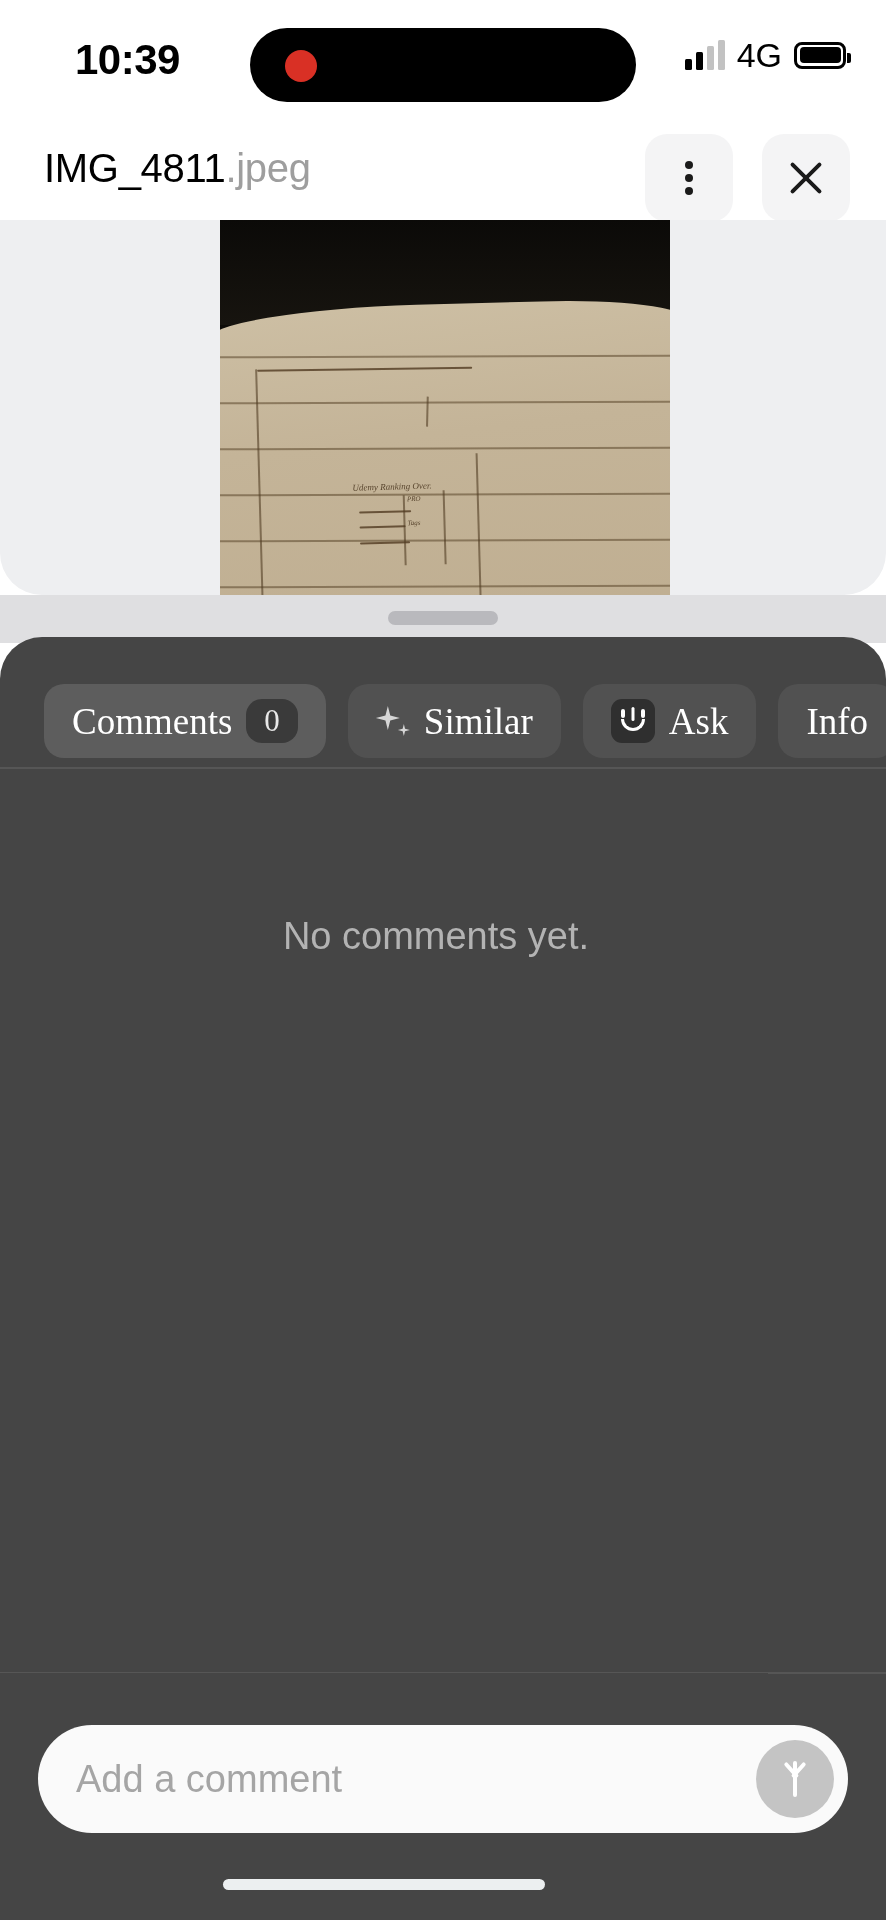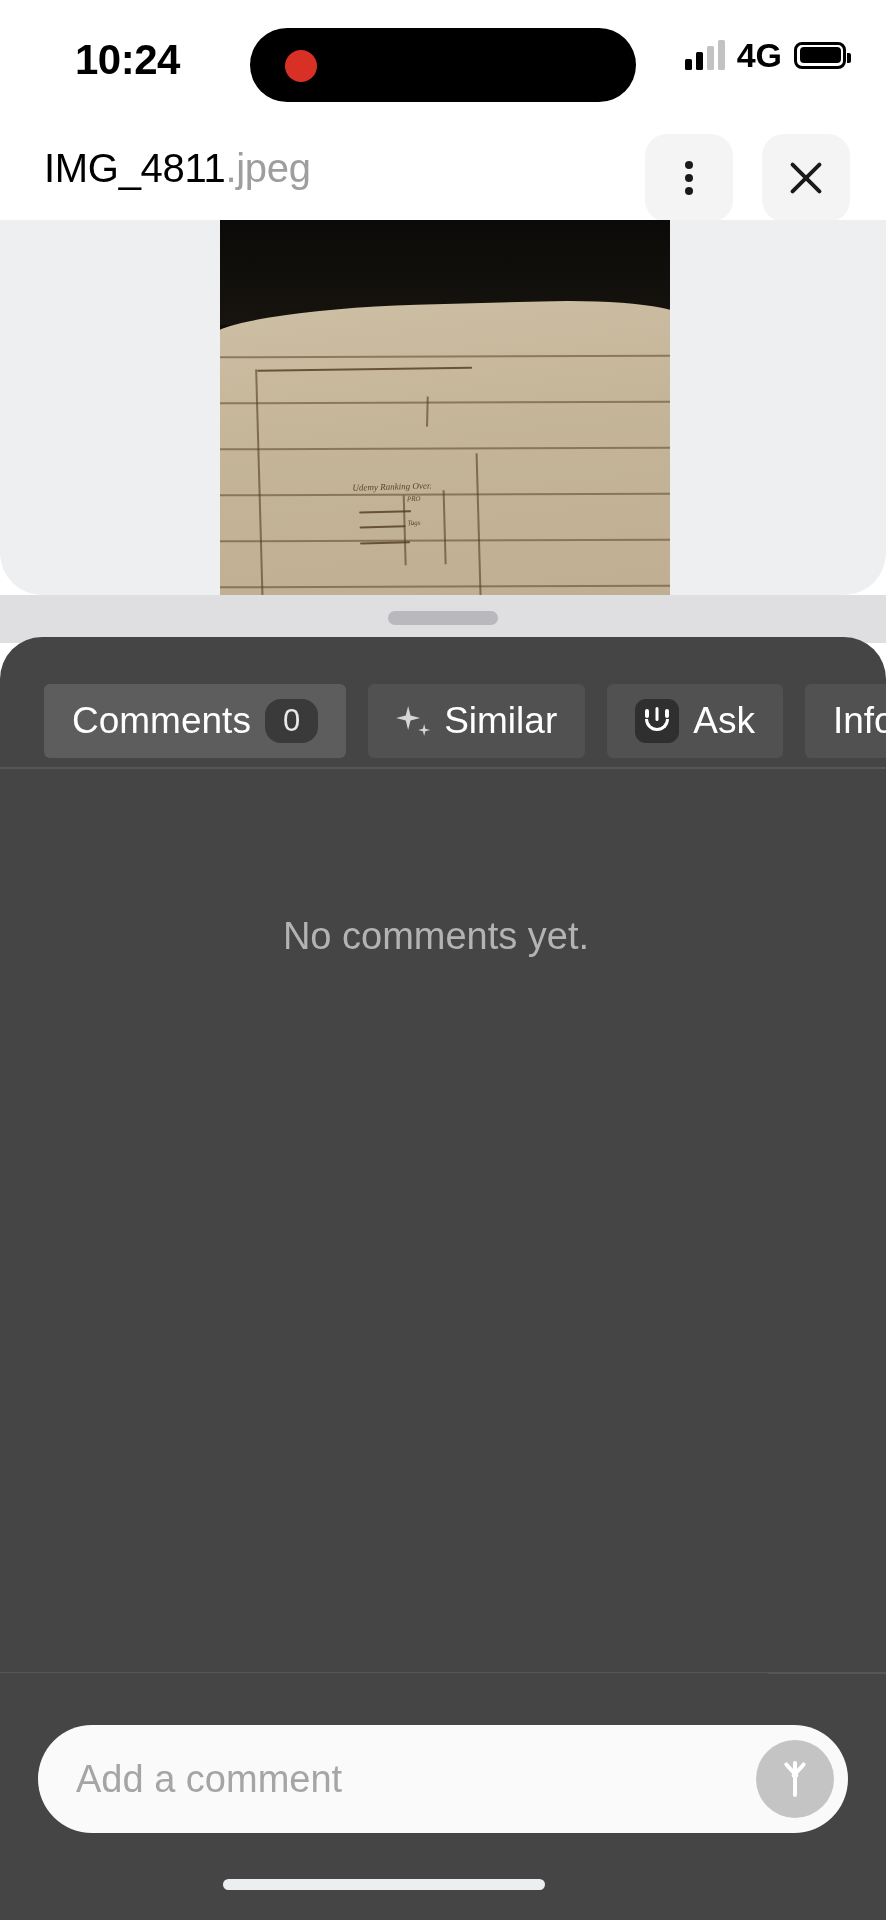--- a/index.html
+++ b/index.html
@@ -25,21 +25,21 @@
     position:absolute; left:35px; top:22px; width:32px; height:32px;
     border-radius:50%; background:#d93025;
   }
   .sb-right { position:absolute; right:40px; top:38px; display:flex; align-items:center; gap:12px; }
   .signal { display:flex; align-items:flex-end; gap:4px; height:30px; }
   .signal i { display:block; width:7px; background:#000; border-radius:1.5px; }
   .signal i:nth-child(1){ height:11px; }
   .signal i:nth-child(2){ height:18px; }
   .signal i:nth-child(3){ height:24px; background:#c2c2c2; }
   .signal i:nth-child(4){ height:30px; background:#c2c2c2; }
-  .sb-net { font-size:34px; font-weight:700; color:#000; line-height:1; }
+  .sb-net { font-size:34px; font-weight:400; color:#000; line-height:1; }
   .battery {
     position:relative; width:52px; height:27px; border:3px solid #000;
     border-radius:8px; padding:2.5px;
   }
   .battery::after {
     content:""; position:absolute; right:-8px; top:8px; width:4px; height:10px;
     background:#000; border-radius:0 2px 2px 0;
   }
   .battery span { display:block; width:100%; height:100%; background:#000; border-radius:4px; }
 
@@ -113,23 +113,23 @@
   
   .sheet {
     position:absolute; top:637px; left:0; width:886px; height:1283px;
     background:#454545; border-radius:42px 42px 0 0; overflow:hidden;
   }
   .tabbar {
     position:absolute; top:38px; left:0; width:886px; height:92px;
     display:flex; align-items:center; gap:22px; padding:0 44px;
   }
   .tab {
-    display:flex; align-items:center; height:74px; border-radius:6px;
+    display:flex; align-items:center; height:74px; border-radius:20px;
     padding:0 28px; background:#515151; cursor:pointer;
-    font-size:37px; color:#fff; gap:14px; white-space:nowrap;
+    font-size:37px; color:#fff; gap:14px; white-space:nowrap;font-family:Liberation Serif, serif;
   }
   .tab.active { background:#5d5d5d; }
   .badge {
     background:#3a3a3a; color:#e8e8e8; border-radius:16px;
     padding:5px 18px; font-size:31px; line-height:1.1;
   }
   .sparkle { width:34px; height:34px; position:relative; flex:none; }
   .sparkle .s1, .sparkle .s2 {
     position:absolute; background:#d6d6d6;
     clip-path:polygon(50% 0%,60% 40%,100% 50%,60% 60%,50% 100%,40% 60%,0% 50%,40% 40%);
@@ -181,21 +181,21 @@
     position:absolute; left:50%; bottom:30px; transform:translateX(-50%);
     width:322px; height:11px; border-radius:6px; background:#eceff0; cursor:grab;
   }
 </style>
 </head>
 <body>
 
 <div id="app">
 
   <div class="statusbar">
-    <div class="sb-time">10:24</div>
+    <div class="sb-time">10:39</div>
     <div class="dynamic-island">
       <div class="island-dot"></div>
     </div>
     <div class="sb-right">
       <div class="signal">
           <i></i>
           <i></i>
           <i></i>
           <i></i>
         </div>

